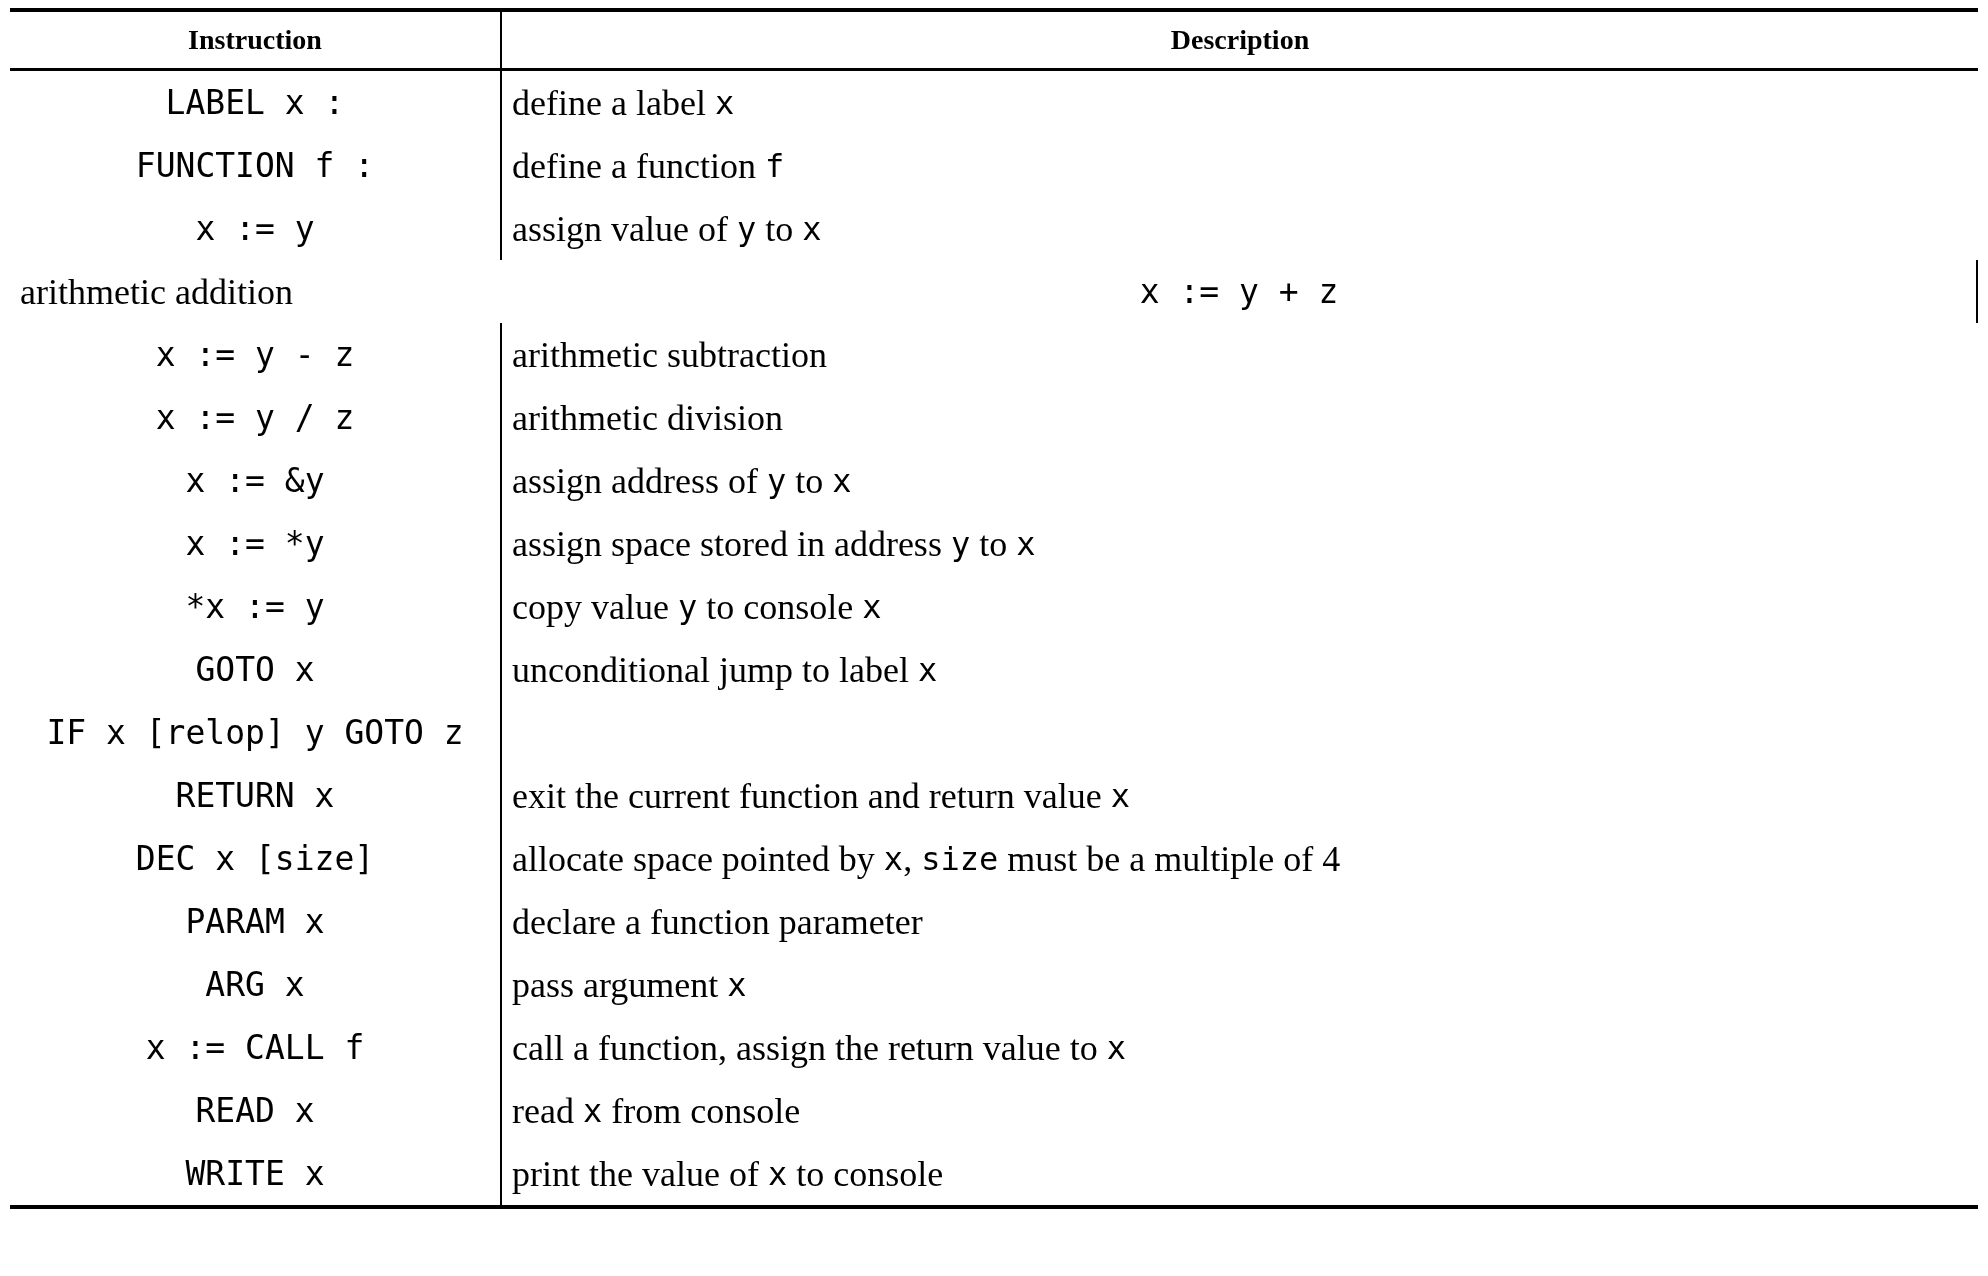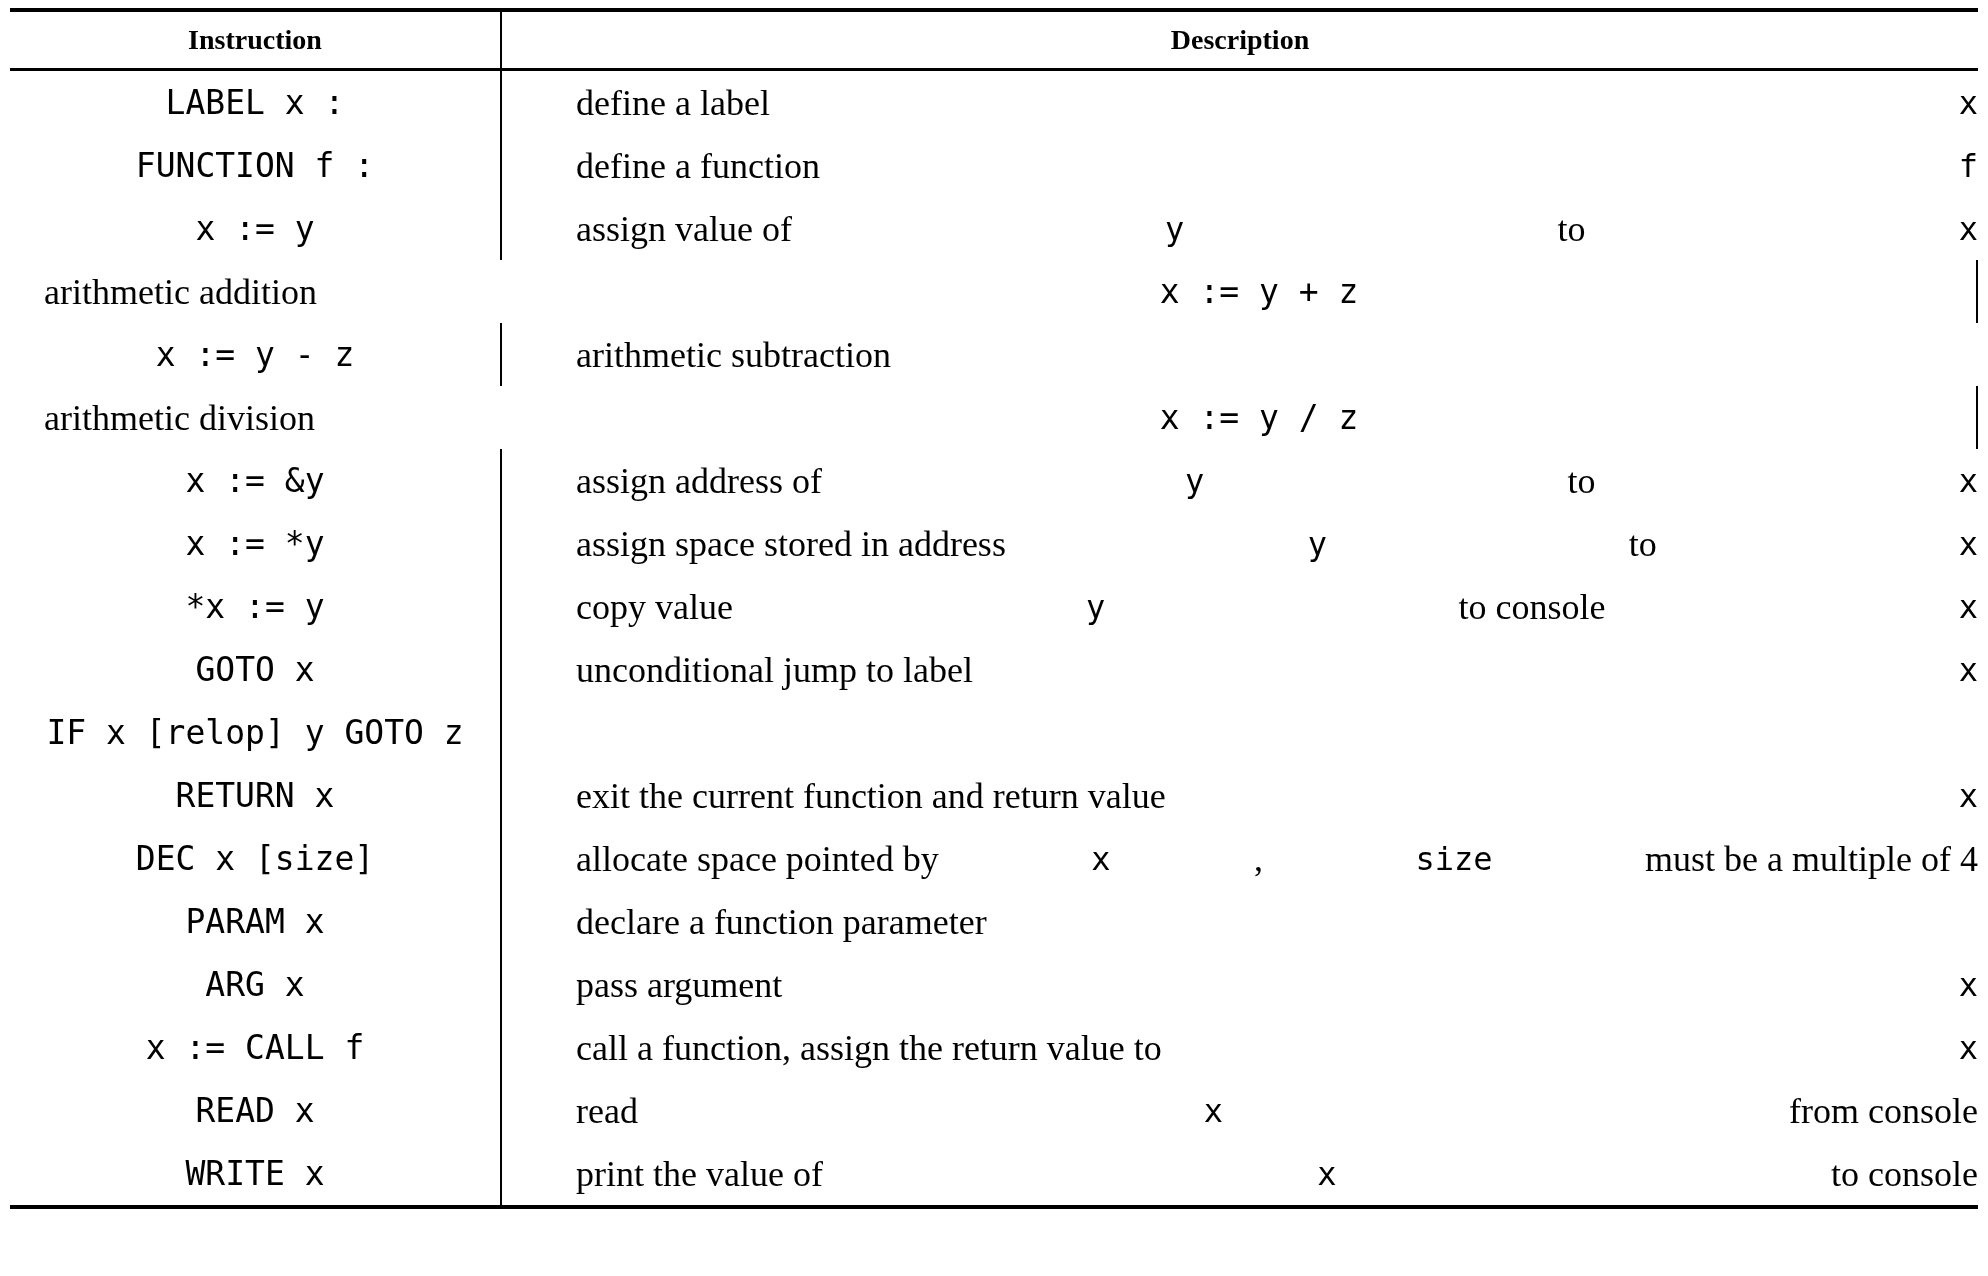--- a/index.html
+++ b/index.html
@@ -27,35 +27,34 @@
     display: grid;
     grid-template-columns: 492px 1fr;
     align-items: stretch;
   }
   .header-row {
     height: 56px;
     border-bottom: 3px solid #000;
   }
   .body-row {
     height: 63px;
-    gap: 40px;
   }
   .cell {
     display: flex;
     align-items: center;
     min-width: 0;
   }
   .instr-col {
     border-right: 2px solid #000;
     justify-content: center;
     text-align: center;
   }
   .desc-col {
-    justify-content: space-between;
-    padding-left: 34px;
+    justify-content: flex-start;
+    padding-left: 10px;
   }
   .header-cell {
     font-weight: bold;
     font-size: 28px;
     font-family: "Liberation Serif", serif;
     justify-content: center;
     padding-left: 0;
   }
   .instr-cell {
     font-family: "DejaVu Sans Mono", monospace;
@@ -95,22 +94,22 @@
       </div>
       <div class="row body-row">
         <div class="cell desc-col desc-cell"><span>arithmetic addition</span></div>
         <div class="cell instr-col instr-cell">x := y + z</div>
       </div>
       <div class="row body-row">
         <div class="cell instr-col instr-cell">x := y - z</div>
         <div class="cell desc-col desc-cell"><span>arithmetic subtraction</span></div>
       </div>
       <div class="row body-row">
+        <div class="cell instr-col instr-cell">x := y / z</div>
         <div class="cell desc-col desc-cell"><span>arithmetic division</span></div>
-        <div class="cell instr-col instr-cell">x := y / z</div>
       </div>
       <div class="row body-row">
         <div class="cell instr-col instr-cell">x := &amp;y</div>
         <div class="cell desc-col desc-cell"><span>assign address of </span><span class="code">y</span><span> to </span><span class="code">x</span></div>
       </div>
       <div class="row body-row">
         <div class="cell instr-col instr-cell">x := *y</div>
         <div class="cell desc-col desc-cell"><span>assign space stored in address </span><span class="code">y</span><span> to </span><span class="code">x</span></div>
       </div>
       <div class="row body-row">

